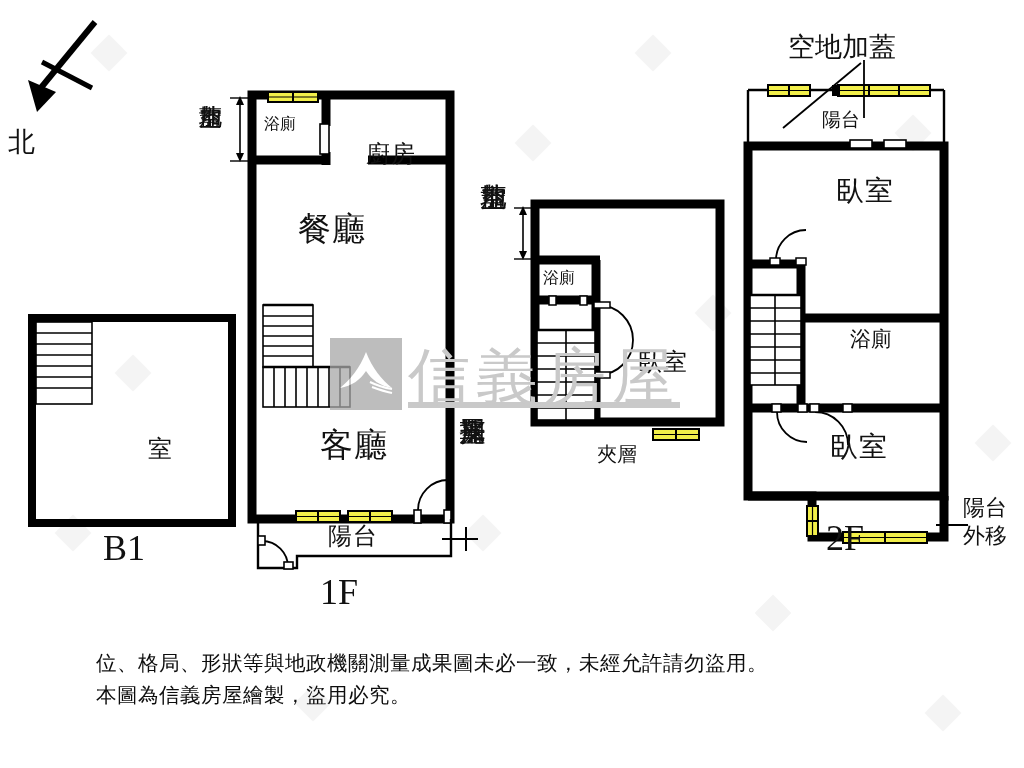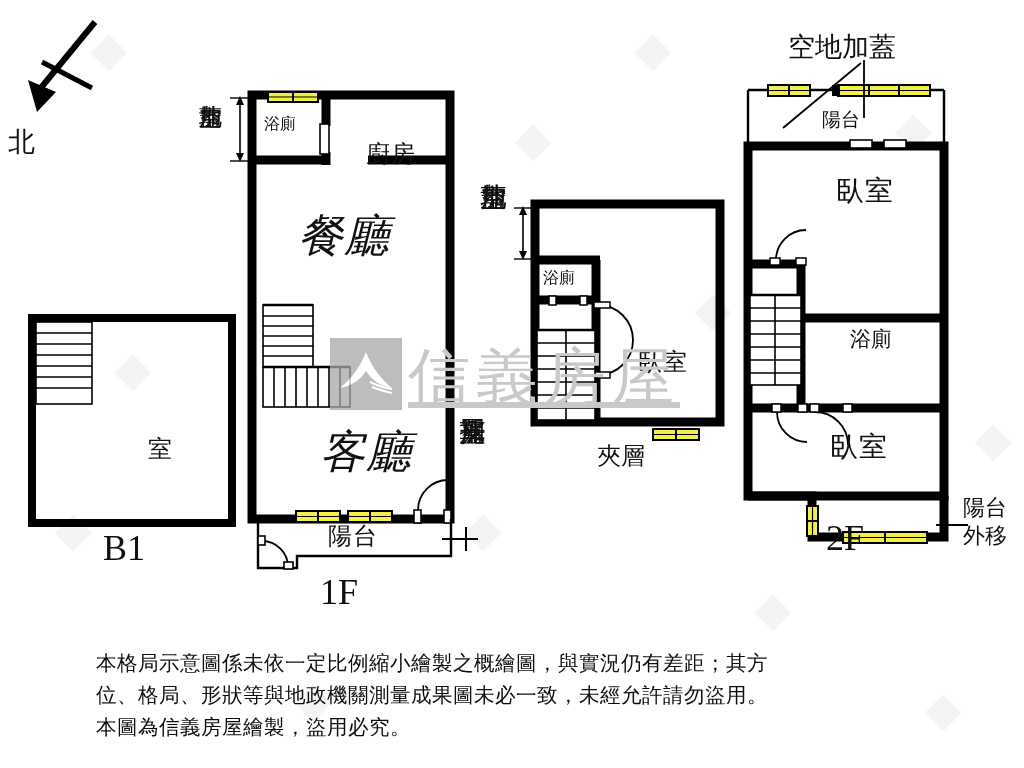--- a/index.html
+++ b/index.html
@@ -28,21 +28,21 @@
     height: 768px;
   }
   .lbl {
     position: absolute;
     white-space: pre;
     line-height: 1.05;
     color: #111111;
     font-family: "DejaVu Sans", "Liberation Sans", sans-serif;
     text-align: right;
   }
-  .room-lg { font-size: 45px; letter-spacing: 1px; font-style: italic; }
+  .room-lg { font-size: 33px; letter-spacing: 1px; }
   .room-md { font-size: 24px; letter-spacing: 1px; }
   .room-sm { font-size: 18px; letter-spacing: 0px; }
   .room-xs { font-size: 16px; letter-spacing: 0px; }
   .floor-tag {
     font-family: "Liberation Serif", "DejaVu Serif", serif;
     font-size: 36px;
     font-weight: 400;
   }
   .vert {
     writing-mode: vertical-rl;
@@ -373,39 +373,38 @@
   <div class="lbl floor-tag" style="left:320px; top:574px;">1F</div>
 
   <div class="lbl vert" style="left:460px; top:398px; font-size:26px;">加蓋採光罩</div>
 
   <div class="lbl room-md" style="left:148px; top:437px;">室</div>
   <div class="lbl floor-tag" style="left:103px; top:530px;">B1</div>
 
   <div class="lbl vert" style="left:481px; top:163px; font-size:26px;">空地加蓋</div>
   <div class="lbl room-xs" style="left:543px; top:270px;">浴廁</div>
   <div class="lbl room-md" style="left:638px; top:350px;">臥室</div>
-  <div class="lbl floor-tag" style="left:597px; top:444px; font-family:'DejaVu Sans',sans-serif; font-size:24px;">夾層</div>
+  <div class="lbl floor-tag" style="left:597px; top:444px; font-family:'DejaVu Sans',sans-serif; font-size:20px;">夾層</div>
 
   <div class="lbl" style="left:788px; top:33px; font-size:27px;">空地加蓋</div>
   <div class="lbl room-sm" style="left:822px; top:110px; font-size:19px;">陽台</div>
   <div class="lbl room-md" style="left:836px; top:176px; font-size:28px;">臥室</div>
   <div class="lbl room-sm" style="left:850px; top:328px; font-size:21px;">浴廁</div>
   <div class="lbl room-md" style="left:830px; top:432px; font-size:28px;">臥室</div>
   <div class="lbl" style="left:963px; top:494px; font-size:22px; line-height:1.25;">陽台
 外移</div>
   <div class="lbl floor-tag" style="left:826px; top:520px;">2F</div>
 
   <div class="wm-logo">
     <svg width="72" height="72" viewBox="0 0 72 72">
       <path d="M36 14 C30 30, 20 42, 10 50 C22 48, 30 42, 36 33 C42 42, 50 48, 62 50 C52 42, 42 30, 36 14 Z" fill="#ffffff"></path>
       <path d="M40 44 C48 48, 56 50, 62 51" stroke="#ffffff" stroke-width="2" fill="none"></path>
       <path d="M42 49 C50 52, 57 54, 62 55" stroke="#ffffff" stroke-width="2" fill="none"></path>
     </svg>
   </div>
   <div class="wm-text">信義房屋</div>
 
   <div class="note">
-    <div>本格局示意圖係未依一定比例縮小繪製之概繪圖，與實況仍有差距；其方</div>
     <div>位、格局、形狀等與地政機關測量成果圖未必一致，未經允許請勿盜用。</div>
     <div>本圖為信義房屋繪製，盜用必究。</div>
   </div>
 
 </div>
 
 </body></html>

